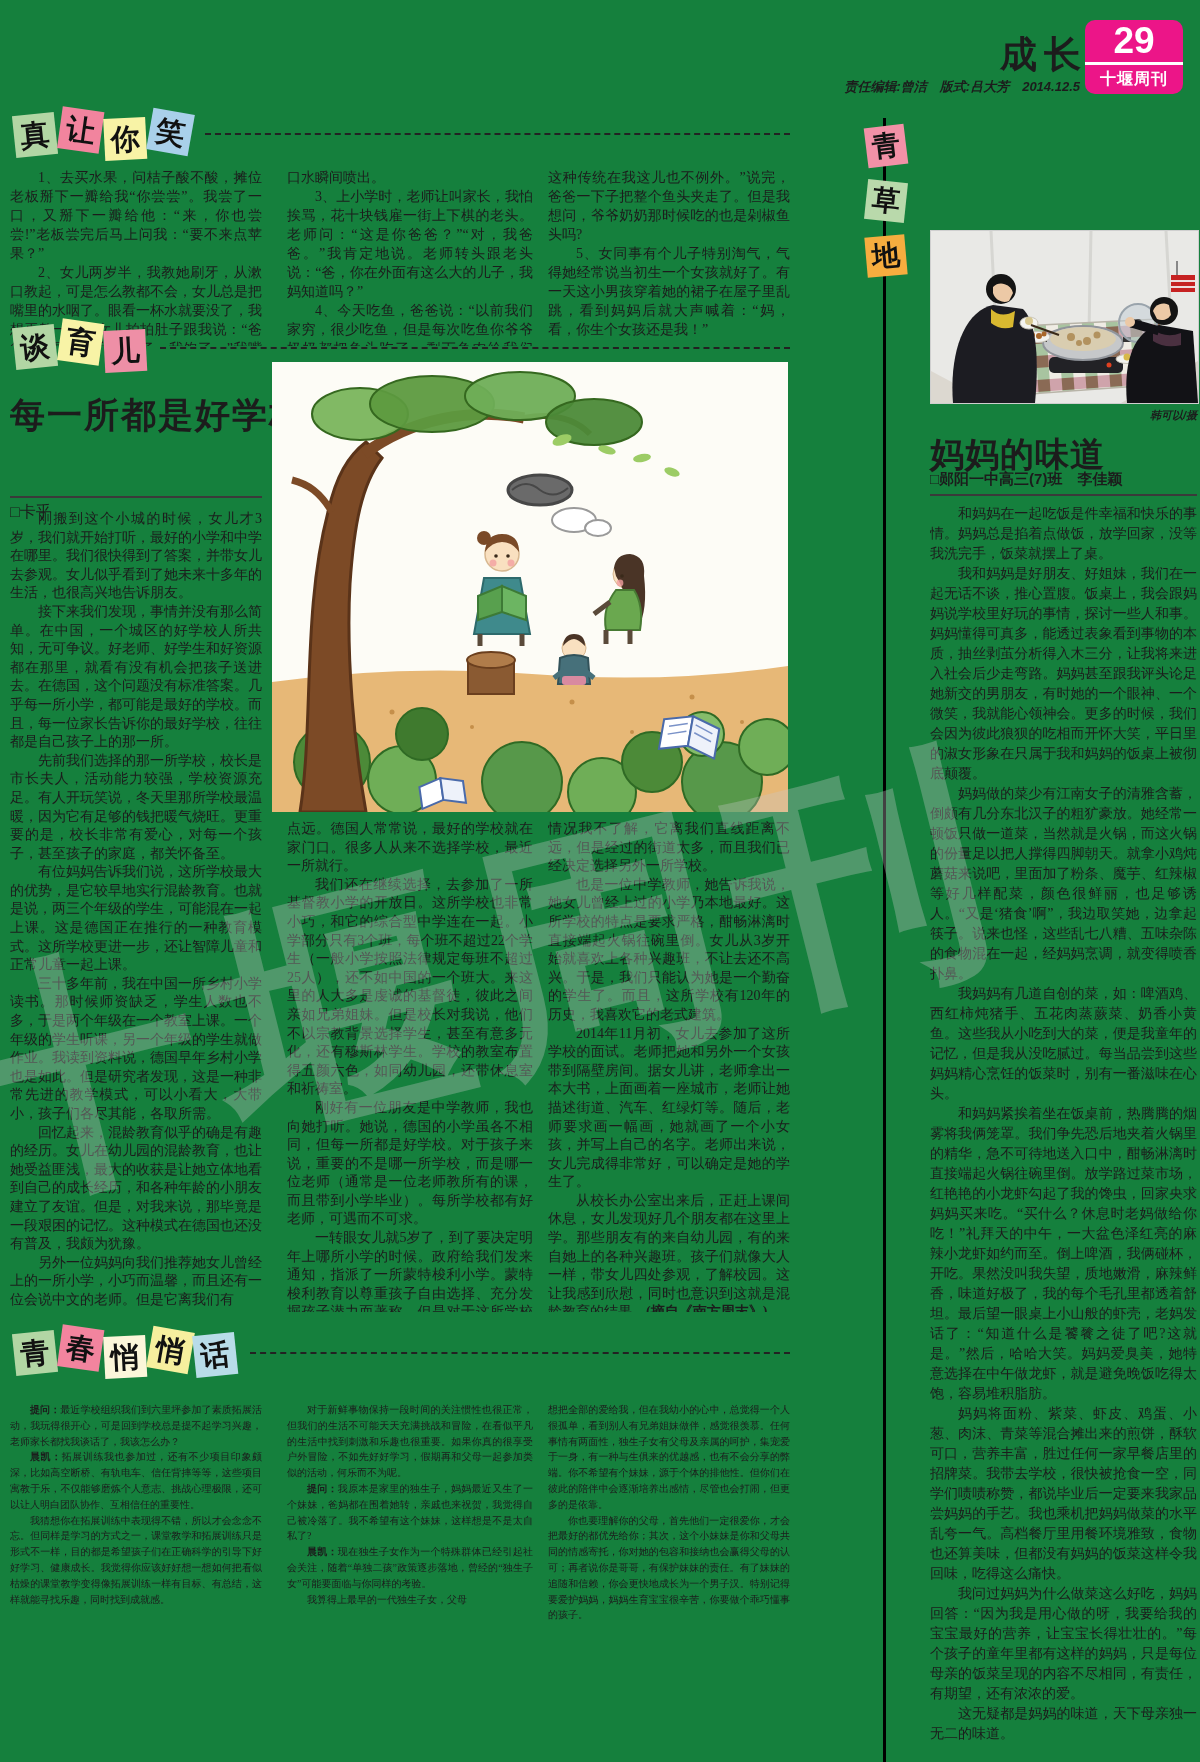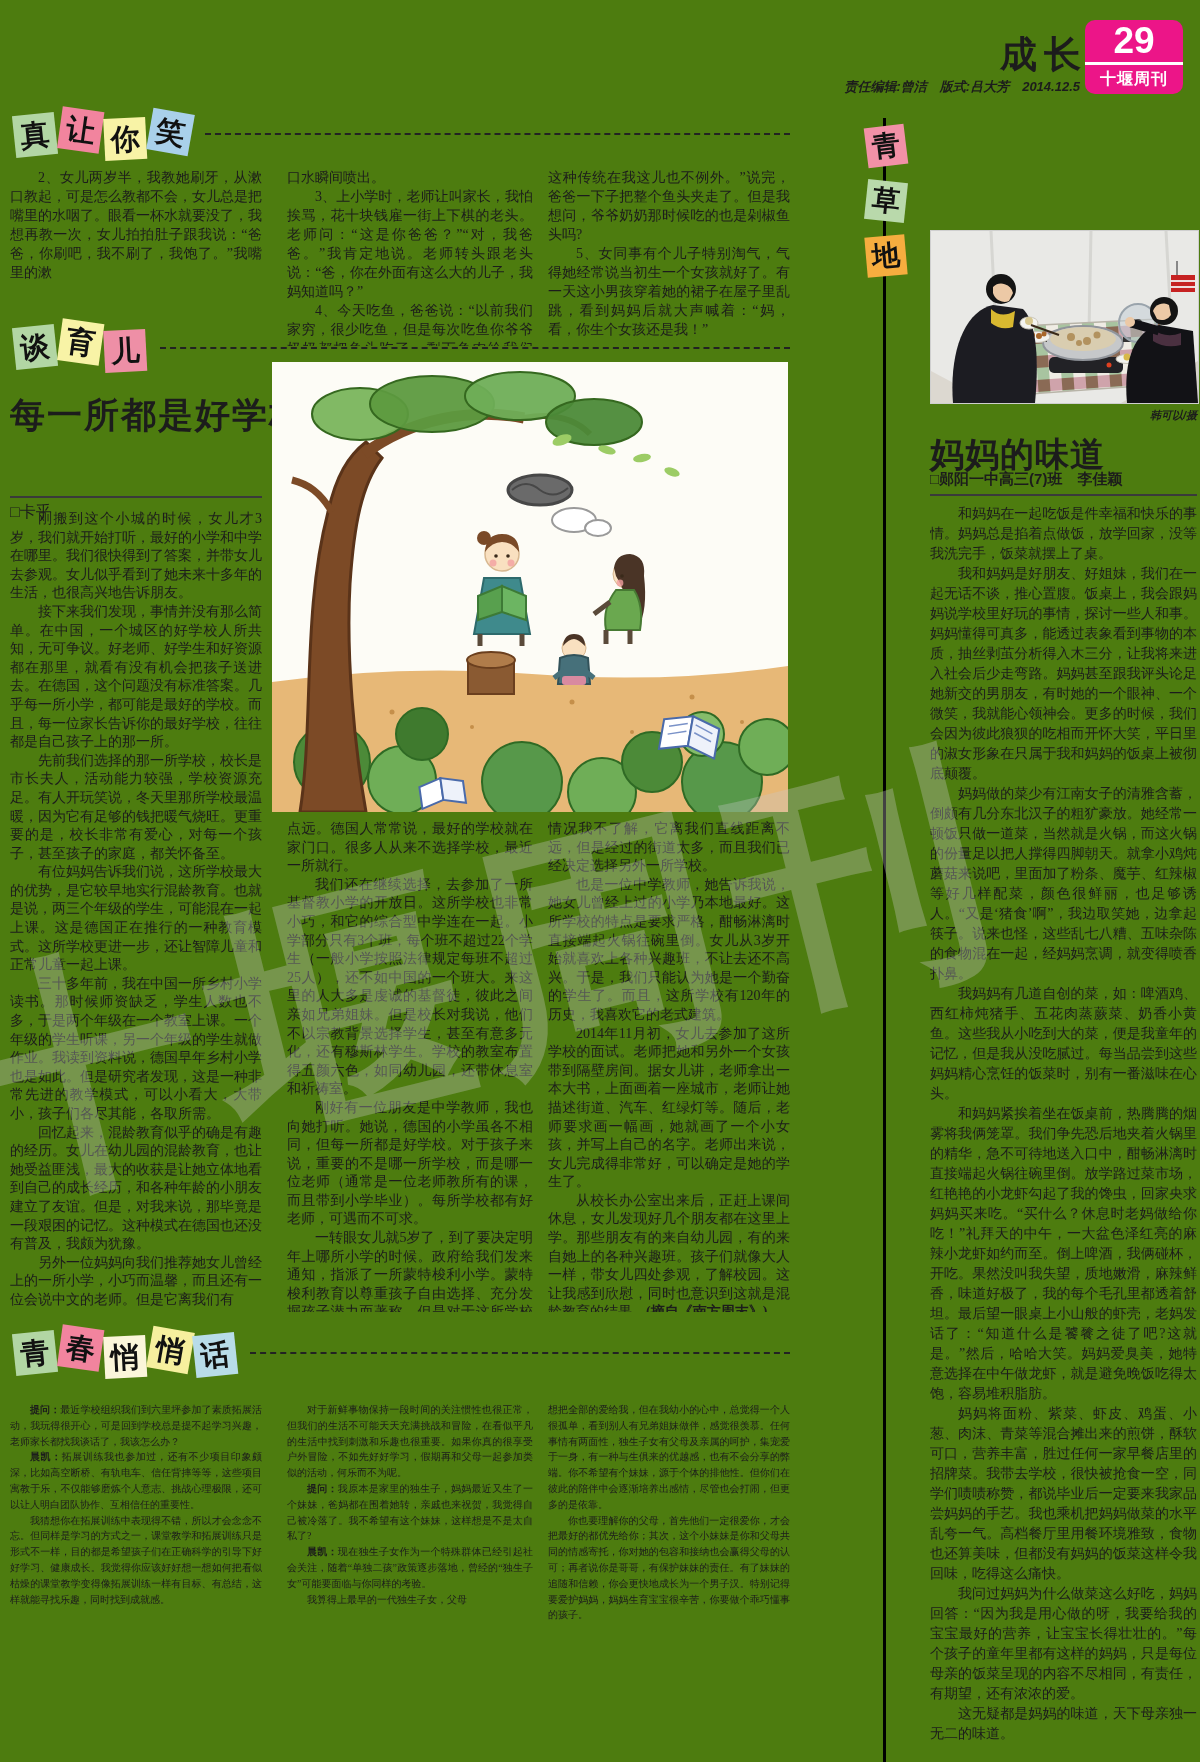--- a/index.html
+++ b/index.html
@@ -1,16 +1,16 @@
 <!DOCTYPE html>
 <html><head>
 <meta charset="utf-8">
 <style>
   html,body{margin:0;padding:0;background:#888;}
-  .page{position:relative;width:1200px;height:1762px;background:#4d7c0f;overflow:hidden;
+  .page{position:relative;width:1200px;height:1762px;background:#15803d;overflow:hidden;
         font-family:"Liberation Serif","DejaVu Serif",serif;color:#1c1c1c;}
   .abs{position:absolute;}
   
   .sec-title{left:1000px;top:30px;font-family:"Liberation Sans","DejaVu Sans",sans-serif;
              font-weight:900;font-size:37px;letter-spacing:7px;}
   .pagebox{left:1085px;top:20px;width:98px;height:74px;border-radius:10px;color:#fff;
            text-align:center;font-family:"Liberation Sans",sans-serif;overflow:hidden;}
   .pagebox .num{font-size:37px;font-weight:bold;line-height:42px;border-bottom:3px solid #fff;}
   .pagebox .mast{font-size:16px;font-weight:bold;line-height:28px;letter-spacing:1px;}
   .editor{right:120px;top:78px;font-size:13px;font-weight:bold;font-style:italic;
@@ -60,20 +60,21 @@
     <div class="num">29</div>
     <div class="mast">十堰周刊</div>
   </div>
   <div class="abs editor">责任编辑:曾洁　版式:吕大芳　2014.12.5</div>
 
   <div class="abs divider" style="left:883px;top:118px;height:1644px;"></div>
 
   <div class="abs badge" style="left:14px;top:114px;"><span class="tile" style="background: rgb(178, 214, 164);">真</span><span class="tile" style="background: rgb(242, 132, 158);">让</span><span class="tile" style="background: rgb(248, 243, 166);">你</span><span class="tile" style="background: rgb(169, 208, 234);">笑</span></div>
   <div class="abs dash" style="left:205px;top:133px;width:585px;"></div>
   <div class="col jokes-col" style="left:10px;">
+      <p>1、去买水果，问桔子酸不酸，摊位老板掰下一瓣给我“你尝尝”。我尝了一口，又掰下一瓣给他：“来，你也尝尝!”老板尝完后马上问我：“要不来点苹果？”</p>
       <p>2、女儿两岁半，我教她刷牙，从漱口教起，可是怎么教都不会，女儿总是把嘴里的水咽了。眼看一杯水就要没了，我想再教一次，女儿拍拍肚子跟我说：“爸爸，你刷吧，我不刷了，我饱了。”我嘴里的漱</p>
     </div>
   <div class="col jokes-col" style="left:287px;width:246px;">
       <p class="cont">口水瞬间喷出。</p>
       <p>3、上小学时，老师让叫家长，我怕挨骂，花十块钱雇一街上下棋的老头。老师问：“这是你爸爸？”“对，我爸爸。”我肯定地说。老师转头跟老头说：“爸，你在外面有这么大的儿子，我妈知道吗？”</p>
       <p>4、今天吃鱼，爸爸说：“以前我们家穷，很少吃鱼，但是每次吃鱼你爷爷奶奶都把鱼头吃了，剩下鱼肉给我们吃。所以</p>
     </div>
   <div class="col jokes-col" style="left:548px;width:242px;">
       <p class="cont">这种传统在我这儿也不例外。”说完，爸爸一下子把整个鱼头夹走了。但是我想问，爷爷奶奶那时候吃的也是剁椒鱼头吗?</p>
       <p>5、女同事有个儿子特别淘气，气得她经常说当初生一个女孩就好了。有一天这小男孩穿着她的裙子在屋子里乱跳，看到妈妈后就大声喊着：“妈，看，你生个女孩还是我！”</p>

